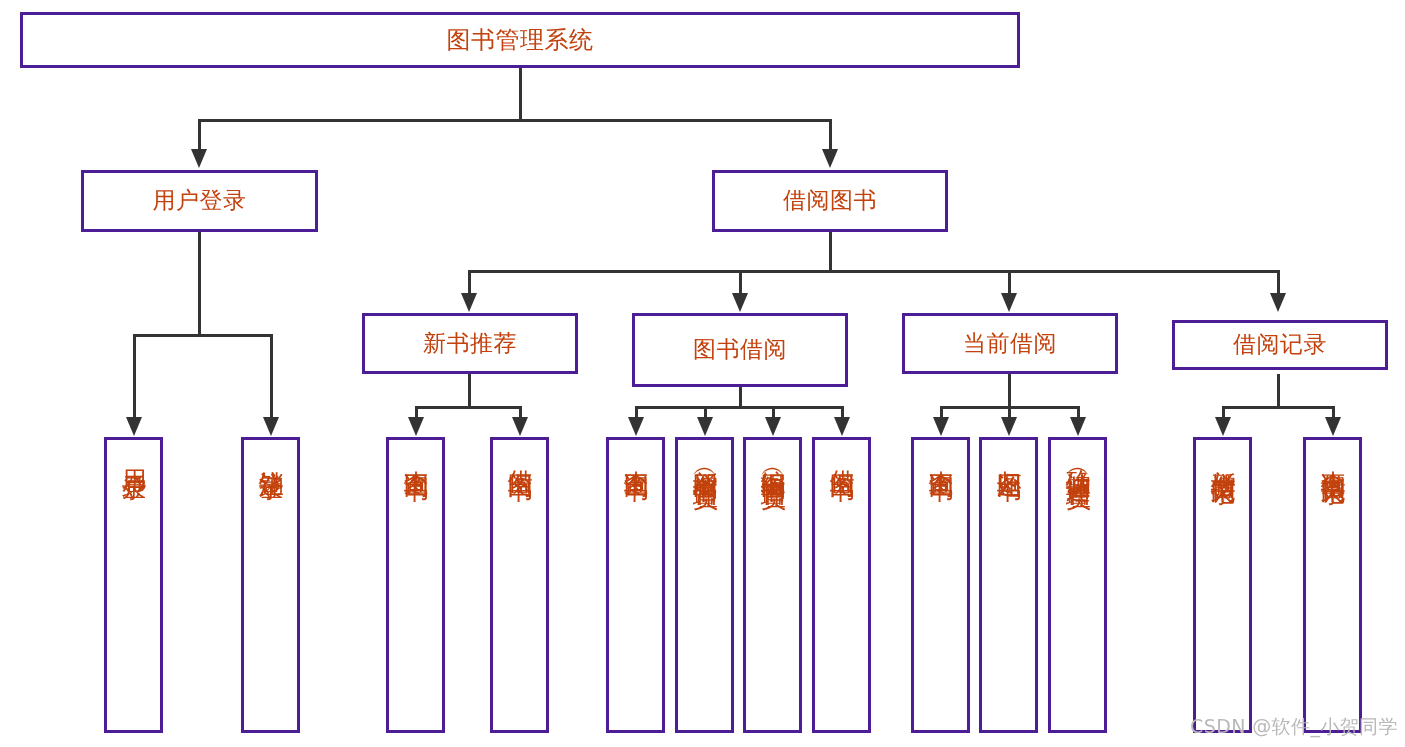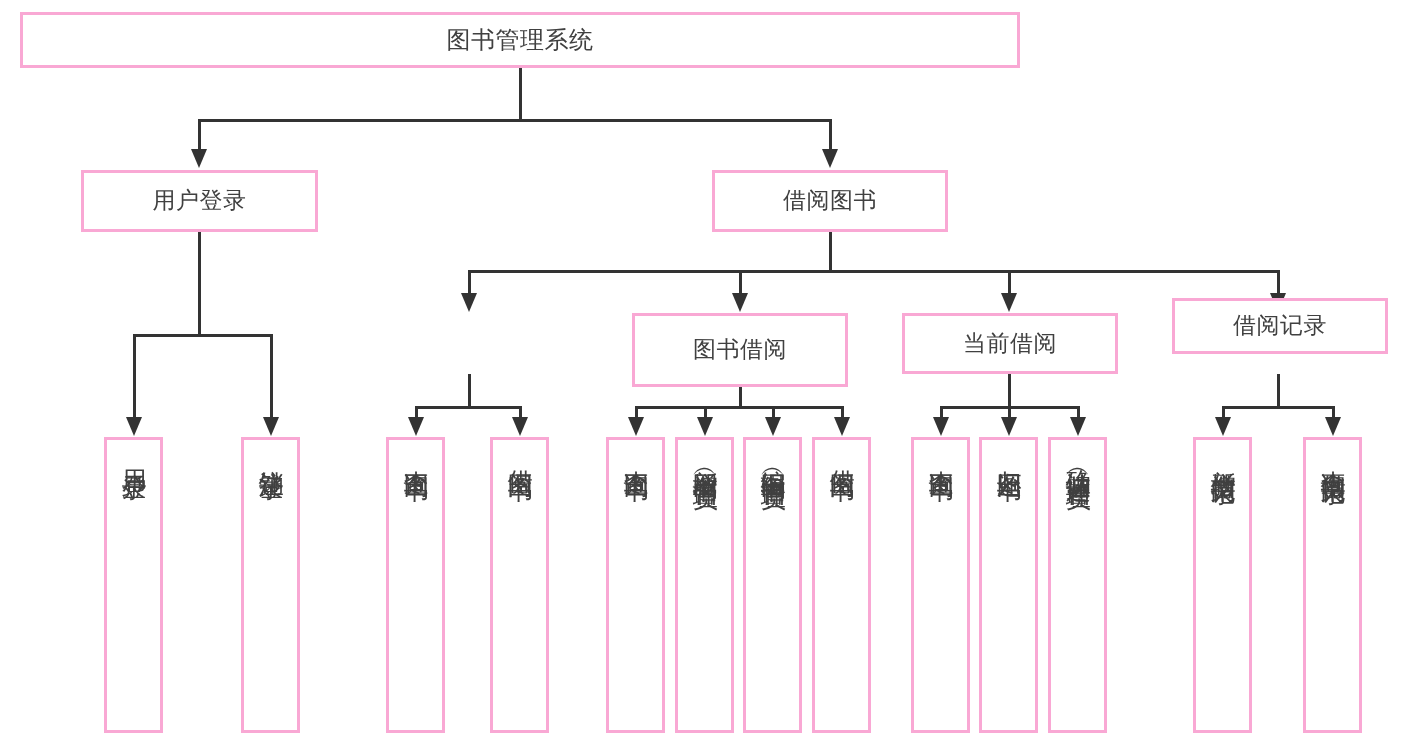--- a/index.html
+++ b/index.html
@@ -14,25 +14,25 @@
     position: relative;
     width: 1405px;
     height: 747px;
     background: #ffffff;
     overflow: hidden;
   }
   .node {
     position: absolute;
     box-sizing: border-box;
     background: #ffffff;
-    border: 3px solid #f9a8d4;
+    border: 3px solid #4c1d95;
     display: flex;
     align-items: center;
     justify-content: center;
-    color: #404040;
+    color: #c2410c;
   }
   .node .label {
     display: block;
     text-align: center;
     line-height: 1.12;
     letter-spacing: 0.5px;
   }
   .node.horiz .label {
     font-size: 23px;
   }
@@ -144,27 +144,30 @@
     <span class="label">图书管理系统</span>
   </div>
 
   <div class="node horiz" style="left:81px; top:170px; width:237px; height:62px;">
     <span class="label">用户登录</span>
   </div>
   <div class="node horiz" style="left:712px; top:170px; width:236px; height:62px;">
     <span class="label">借阅图书</span>
   </div>
 
+  <div class="node horiz" style="left:362px; top:313px; width:216px; height:61px;">
+    <span class="label">新书推荐</span>
+  </div>
   <div class="node horiz" style="left:632px; top:313px; width:216px; height:74px;">
     <span class="label">图书借阅</span>
   </div>
   <div class="node horiz" style="left:902px; top:313px; width:216px; height:61px;">
     <span class="label">当前借阅</span>
   </div>
-  <div class="node horiz" style="left:1172px; top:298px; width:216px; height:56px;">
+  <div class="node horiz" style="left:1172px; top:320px; width:216px; height:50px;">
     <span class="label">借阅记录</span>
   </div>
 
   <div class="node vert" style="left:104px; top:437px; width:59px; height:296px;">
     <span class="label">用户登录</span>
   </div>
   <div class="node vert" style="left:241px; top:437px; width:59px; height:296px;">
     <span class="label">注销登录</span>
   </div>
 
@@ -198,14 +201,15 @@
     <span class="label">确认归还（管理员）</span>
   </div>
 
   <div class="node vert" style="left:1193px; top:437px; width:59px; height:296px;">
     <span class="label">新增借阅记录</span>
   </div>
   <div class="node vert" style="left:1303px; top:437px; width:59px; height:296px;">
     <span class="label">查询借阅记录</span>
   </div>
 
+  <div class="watermark" style="left:1190px; top:714px;">CSDN @软件_小贺同学</div>
 
 </div>
 
 </body></html>

